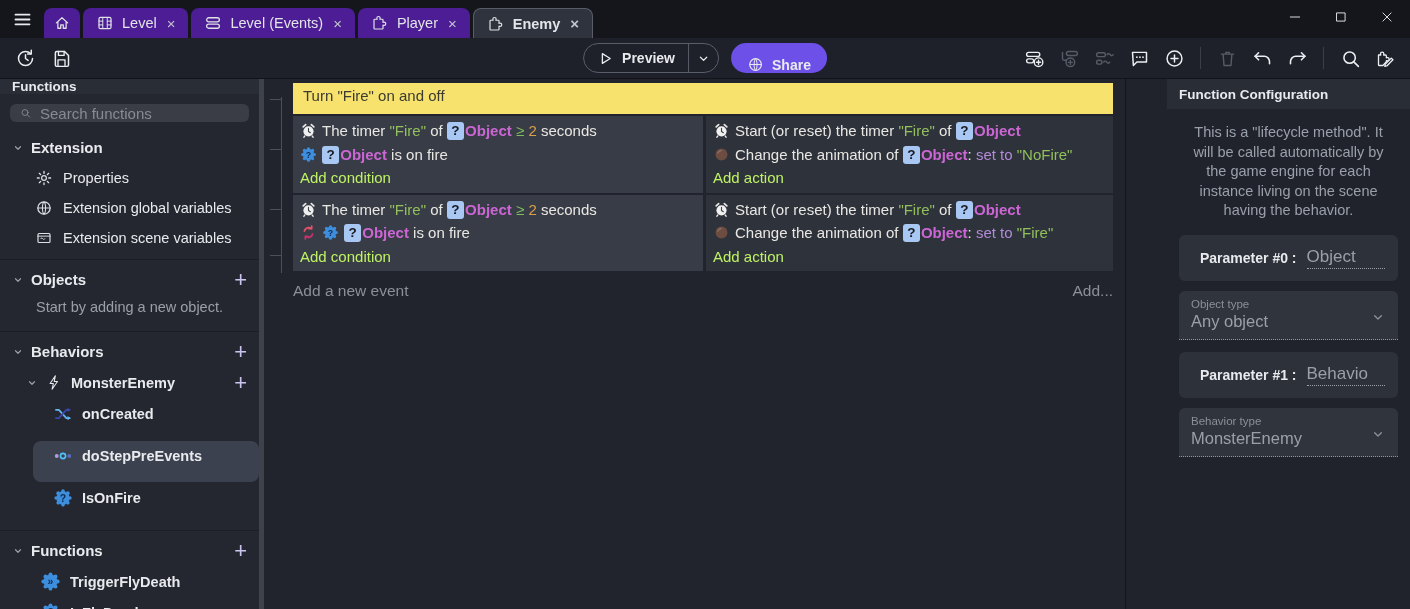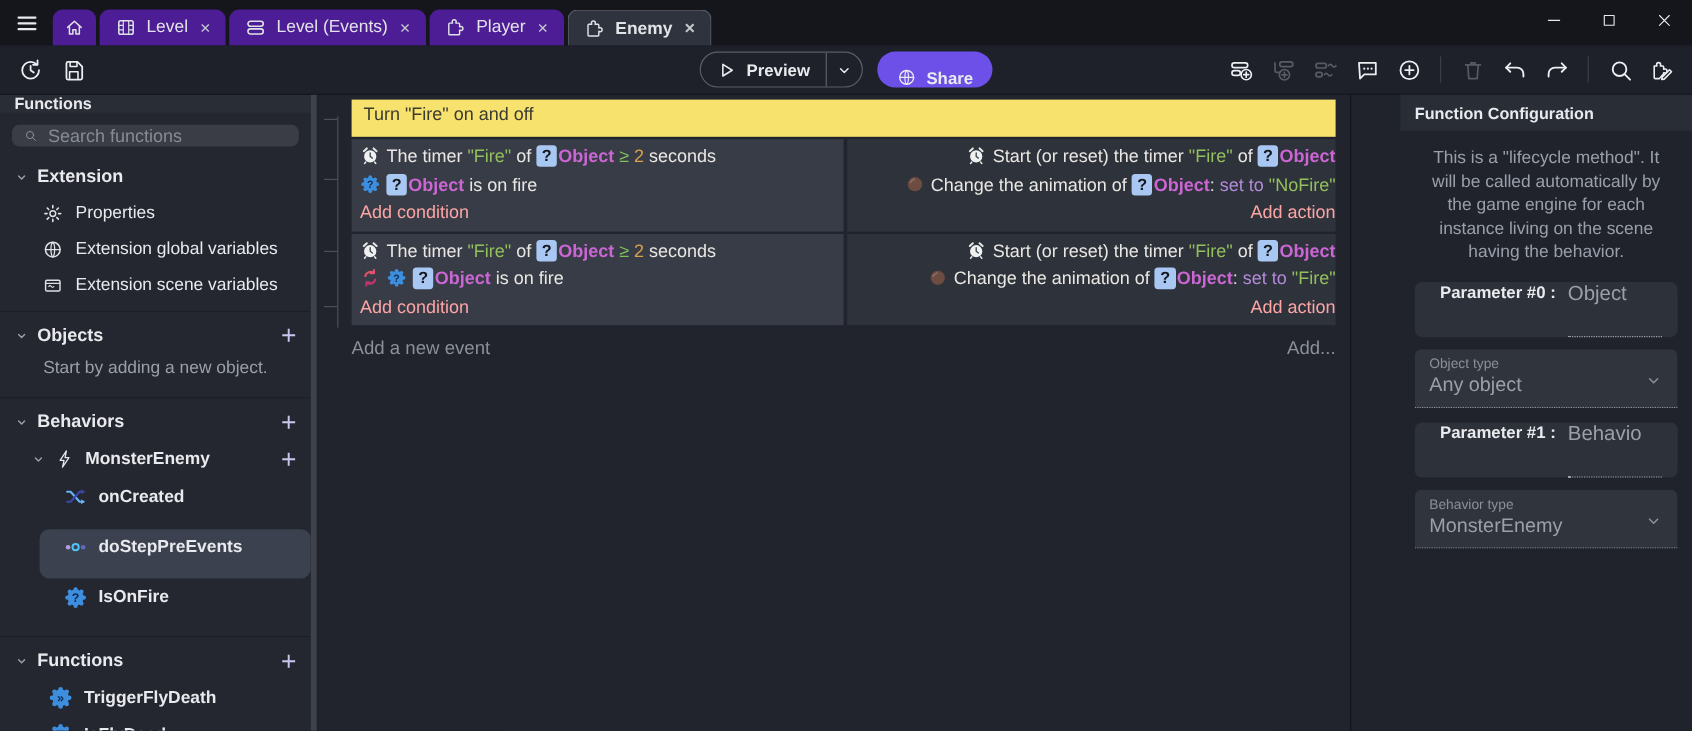--- a/index.html
+++ b/index.html
@@ -67,38 +67,38 @@
   .sb-fn { display:flex; align-items:center; gap:9px; padding:5px 10px 5px 40px; font-size:14.5px; font-weight:bold; cursor:pointer; }
   .sb-fn .icon { width:21px; height:21px; }
 
   
   .events { flex:1; background:#21242d; position:relative; padding:4px 12px 0 29px; overflow:hidden; }
   .tree-v { position:absolute; left:17px; top:18px; height:176px; width:1px; background:#4b4f58; }
   .tick { position:absolute; left:6px; width:11px; height:1px; background:#4b4f58; }
   .comment { background:var(--comment-yellow,#F6E26C); color:#3b3b32; font-size:15px; padding:4px 10px; height:31px; cursor:text; }
   .event { display:flex; gap:3px; margin-top:2px; cursor:pointer; }
   .cond-col { width:410px; background:#383c46; padding:3px 0 3px 7px; }
-  .act-col { flex:1; background:#2e323b; padding:3px 0 3px 7px;text-align:right; }
+  .act-col { flex:1; background:#2e323b; padding:3px 0 3px 7px; }
   .ev-line { font-size:15px; line-height:23.5px; color:#e9e7e3; white-space:nowrap; overflow:hidden; }
   .ev-line .icon { width:17px; height:17px; vertical-align:-3px; margin-right:5px; display:inline-flex; }
   .seg-string { color:var(--string-green,#93BF5D); }
   .seg-object { color:var(--object-purple,#CB66D4); font-weight:bold; }
   .seg-operator { color:var(--operator-green,#7FBF5F); }
   .seg-number { color:var(--number-orange,#D9A04A); }
   .seg-modifier { color:var(--modifier-lavender,#B38BD9); }
   .badge { display:inline-block; background:var(--param-badge-blue,#A9C7F3); color:#15181d; font-weight:bold; padding:0 4.5px; border-radius:3px; font-size:13.5px; line-height:18px; vertical-align:1px; margin-right:1px; }
-  .add-link { color:#fca5a5; font-size:15px; line-height:23.5px; cursor:pointer; }
+  .add-link { color:#bef264; font-size:15px; line-height:23.5px; cursor:pointer; }
   .add-new-row { display:flex; justify-content:space-between; margin-top:11px; color:#8a8f98; font-size:15.5px; }
   .add-new-row span { cursor:pointer; }
 
   
   .props { width:285px; background:#20232c; border-left:1px solid #121419; display:flex; flex-direction:column;padding-left:41px; }
   .p-header { height:30px; background:#292d36; display:flex; align-items:center; padding:0 12px; font-weight:bold; font-size:13.5px; }
   .p-desc { color:#99a0aa; text-align:center; font-size:14.5px; line-height:19.5px; padding:14px 17px 2px; }
-  .param-card { margin:12px 12px 0; height:46px; background:#2d313a; border-radius:6px; display:flex; padding:0 11px; gap:10px; }
+  .param-card { margin:12px 12px 0; height:46px; background:#2d313a; border-radius:6px; display:flex; align-items:center; padding:0 11px; gap:10px; }
   .param-card .drag { width:18px; height:18px; color:#8a8f98; cursor:grab; }
   .p-label { font-weight:bold; font-size:14px; white-space:nowrap; }
   .p-value { color:#9aa0a8; font-size:17px; border-bottom:1px dotted #9aa0a8; min-width:78px; padding-bottom:1px; cursor:text; }
   .kebab { margin-left:auto; width:18px; height:18px; color:#9aa0a8; cursor:pointer; }
   .type-box { margin:10px 12px 2px; background:#30343d; border-radius:6px 6px 0 0; padding:7px 12px 8px; position:relative; border-bottom:1px dotted #8f949d; cursor:pointer; }
   .t-label { font-size:11.5px; color:#8b9098; }
   .t-value { font-size:16.5px; color:#9aa0a8; margin-top:2px; }
   .t-chev { position:absolute; right:12px; top:18px; width:16px; height:16px; color:#8b9098; }
 </style>
 </head>

